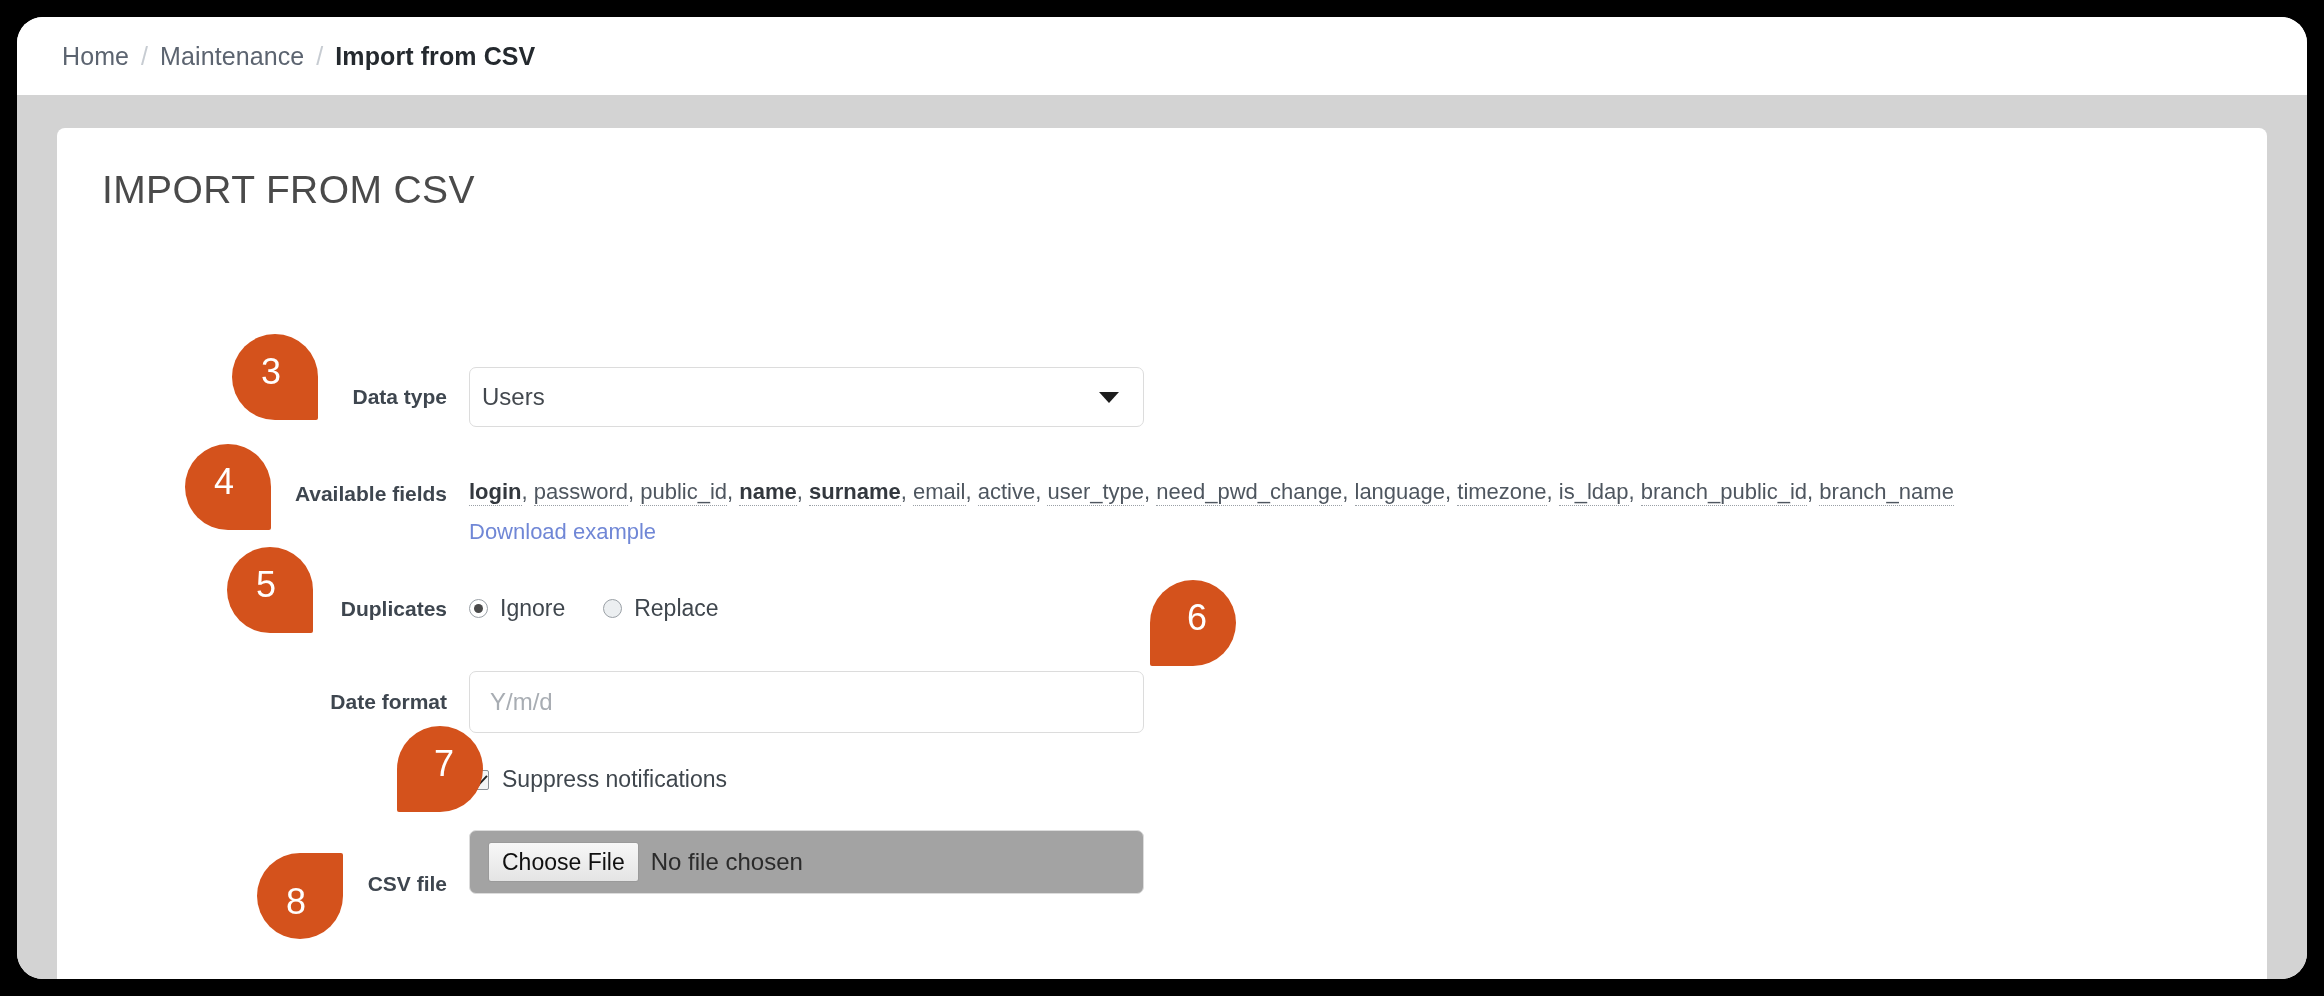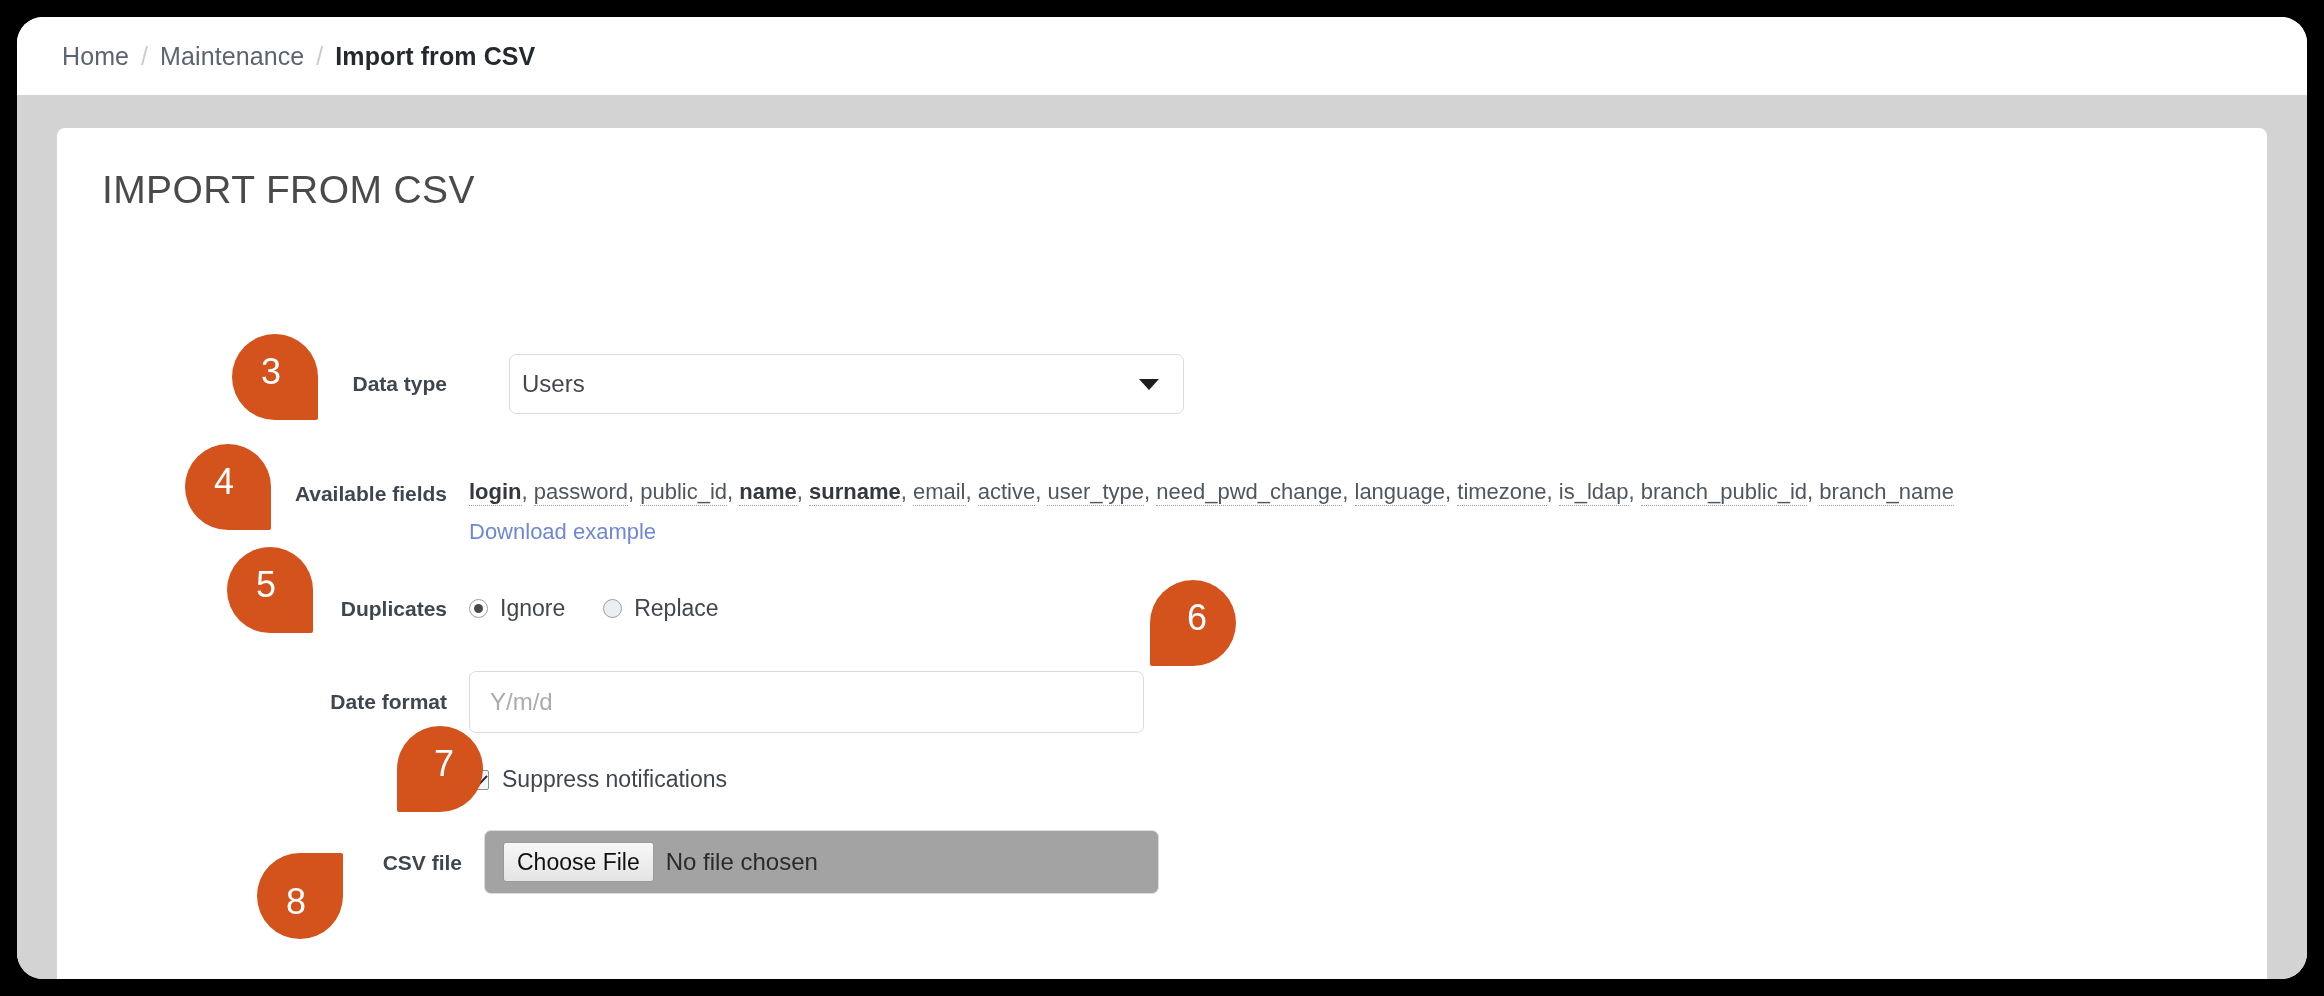--- a/index.html
+++ b/index.html
@@ -282,21 +282,21 @@
       <span class="crumb-sep">/</span>
       <span class="crumb current">Import from CSV</span>
     </div>
 
     <div id="body-bg"></div>
 
     <div id="content-card">
 
       <div id="page-title">IMPORT FROM CSV</div>
 
-      <div class="form-row" style="left:52px; top:226px;gap:40px;">
+      <div class="form-row" style="left:52px; top:239px;">
         <div class="form-label" style="padding-top:19px;">Data type</div>
         <div class="form-control">
           <div class="select-box">
             <span>Users</span>
             <span class="select-caret"></span>
           </div>
         </div>
       </div>
 
       <div class="form-row" style="left:52px; top:349px;">
@@ -330,21 +330,21 @@
         </div>
       </div>
 
       <div class="form-row" style="left:412px; top:638px;">
         <div class="check-row">
           <span class="checkbox checked"></span>
           <span class="check-label">Suppress notifications</span>
         </div>
       </div>
 
-      <div class="form-row" style="left:67px; top:702px;">
+      <div class="form-row" style="left:52px; top:702px;align-items:flex-end;">
         <div class="form-label" style="padding-top:22px;">CSV file</div>
         <div class="form-control">
           <div class="file-box">
             <button class="choose-btn">Choose File</button>
             <span class="file-name">No file chosen</span>
           </div>
         </div>
       </div>
 
 

